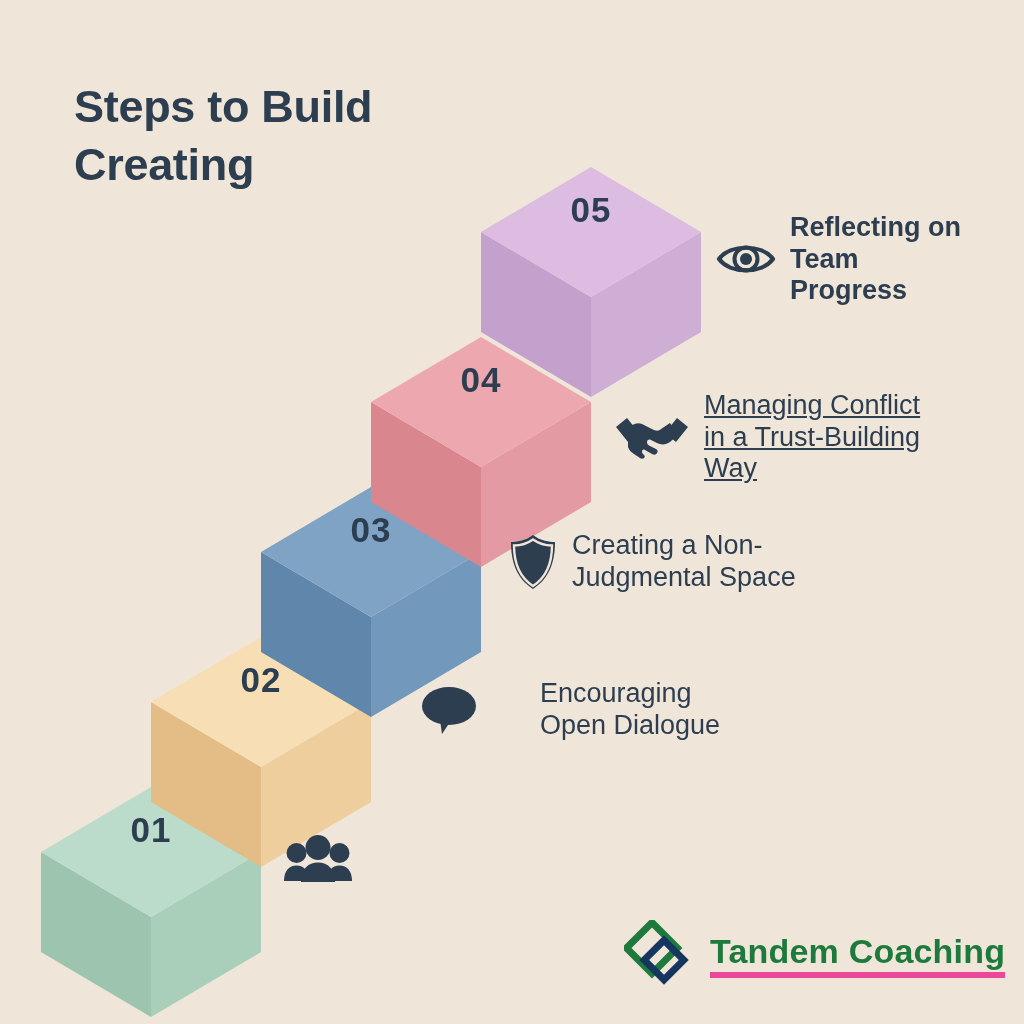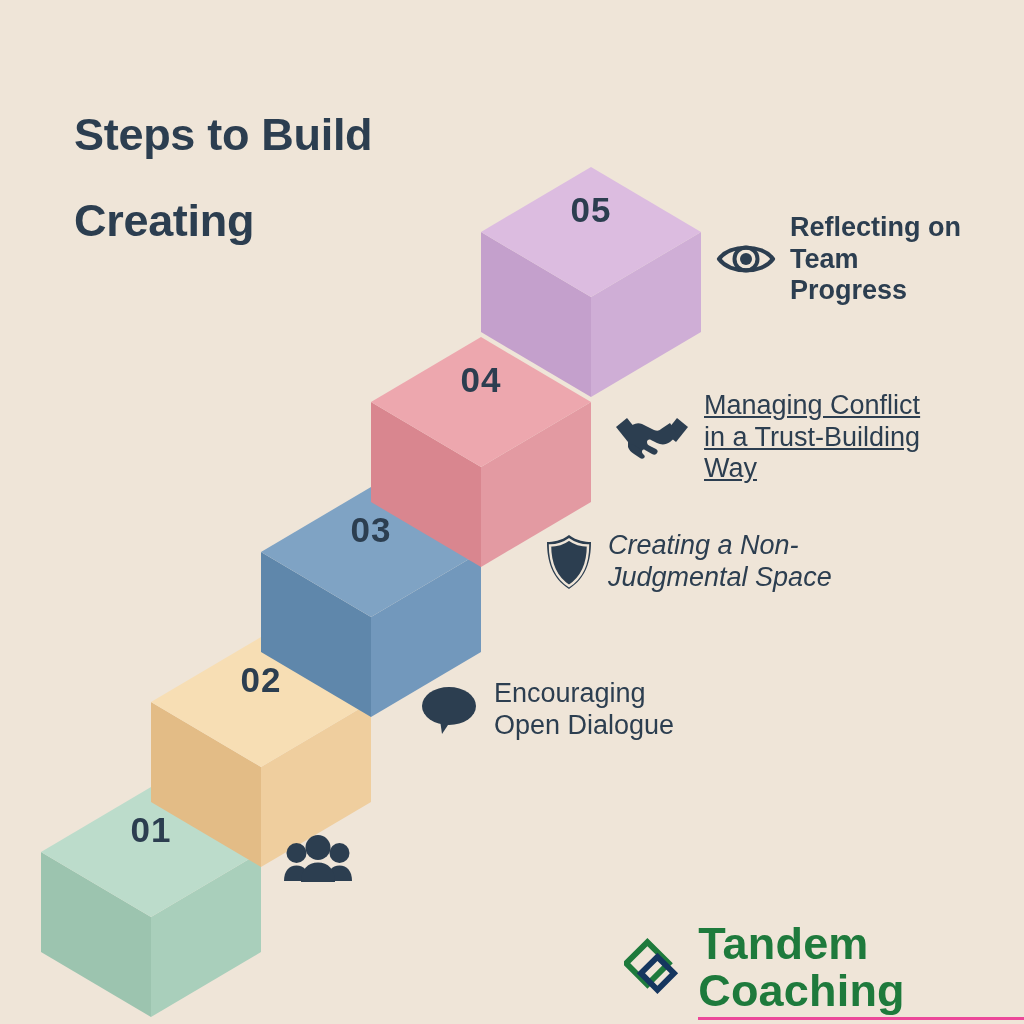--- a/index.html
+++ b/index.html
@@ -16,21 +16,21 @@
   .title {
     position:absolute;
     left:74px; top:78px;
     width:420px;
     color:#2C3E50;
     font-size:45px;
     line-height:1.29;
     font-weight:600;
     letter-spacing:-0.3px;
   }
-  .title .tl { display:block; white-space:nowrap;margin-top:28px; }
+  .title .tl { display:block; white-space:nowrap; }
 
   
   #cubes { position:absolute; left:0; top:0; width:1024px; height:1024px; }
   .cube-num {
     font-family:"Liberation Sans", sans-serif;
     font-size:35px;
     font-weight:bold;
     fill:#2C3E50;
     letter-spacing:1px;
   }
@@ -43,35 +43,35 @@
     font-size:27px;
     line-height:1.17;
     font-weight:500;
     white-space:pre-line;
   }
 
   #row5 { left:716px; top:212px; }
   #row5 .step-txt { width:200px;font-weight:bold; }
   #row4 { left:614px; top:390px; }
   #row4 .step-txt { width:264px;text-decoration:underline; }
-  #row3 { left:544px; top:530px;font-style:italic; }
+  #row3 { left:508px; top:530px; }
   #row3 .step-txt { width:260px; }
   #row2 { left:420px; top:678px; }
-  #row2 .step-txt { width:250px; }
+  #row2 .step-txt { width:250px;margin-left:46px; }
   #row1 { left:283px; top:834px; }
   #row1 .step-txt { width:260px; }
 
   
   #logo { position:absolute; left:624px; top:920px; display:flex; align-items:center; gap:14px; }
   #logo-text {
     color:#1E7A3C;
-    font-size:45px;
+    font-size:34px;
     font-weight:700;
     letter-spacing:0.2px;
-    border-bottom:3px solid #ec4899;
+    border-bottom:6px solid #ec4899;
     padding-bottom:2px;
     line-height:1.05;
   }
 </style>
 </head>
 <body style="background: rgb(239, 229, 216);">
 
 <div id="stage">
 
   <div class="title" style="color: rgb(44, 62, 80);">

